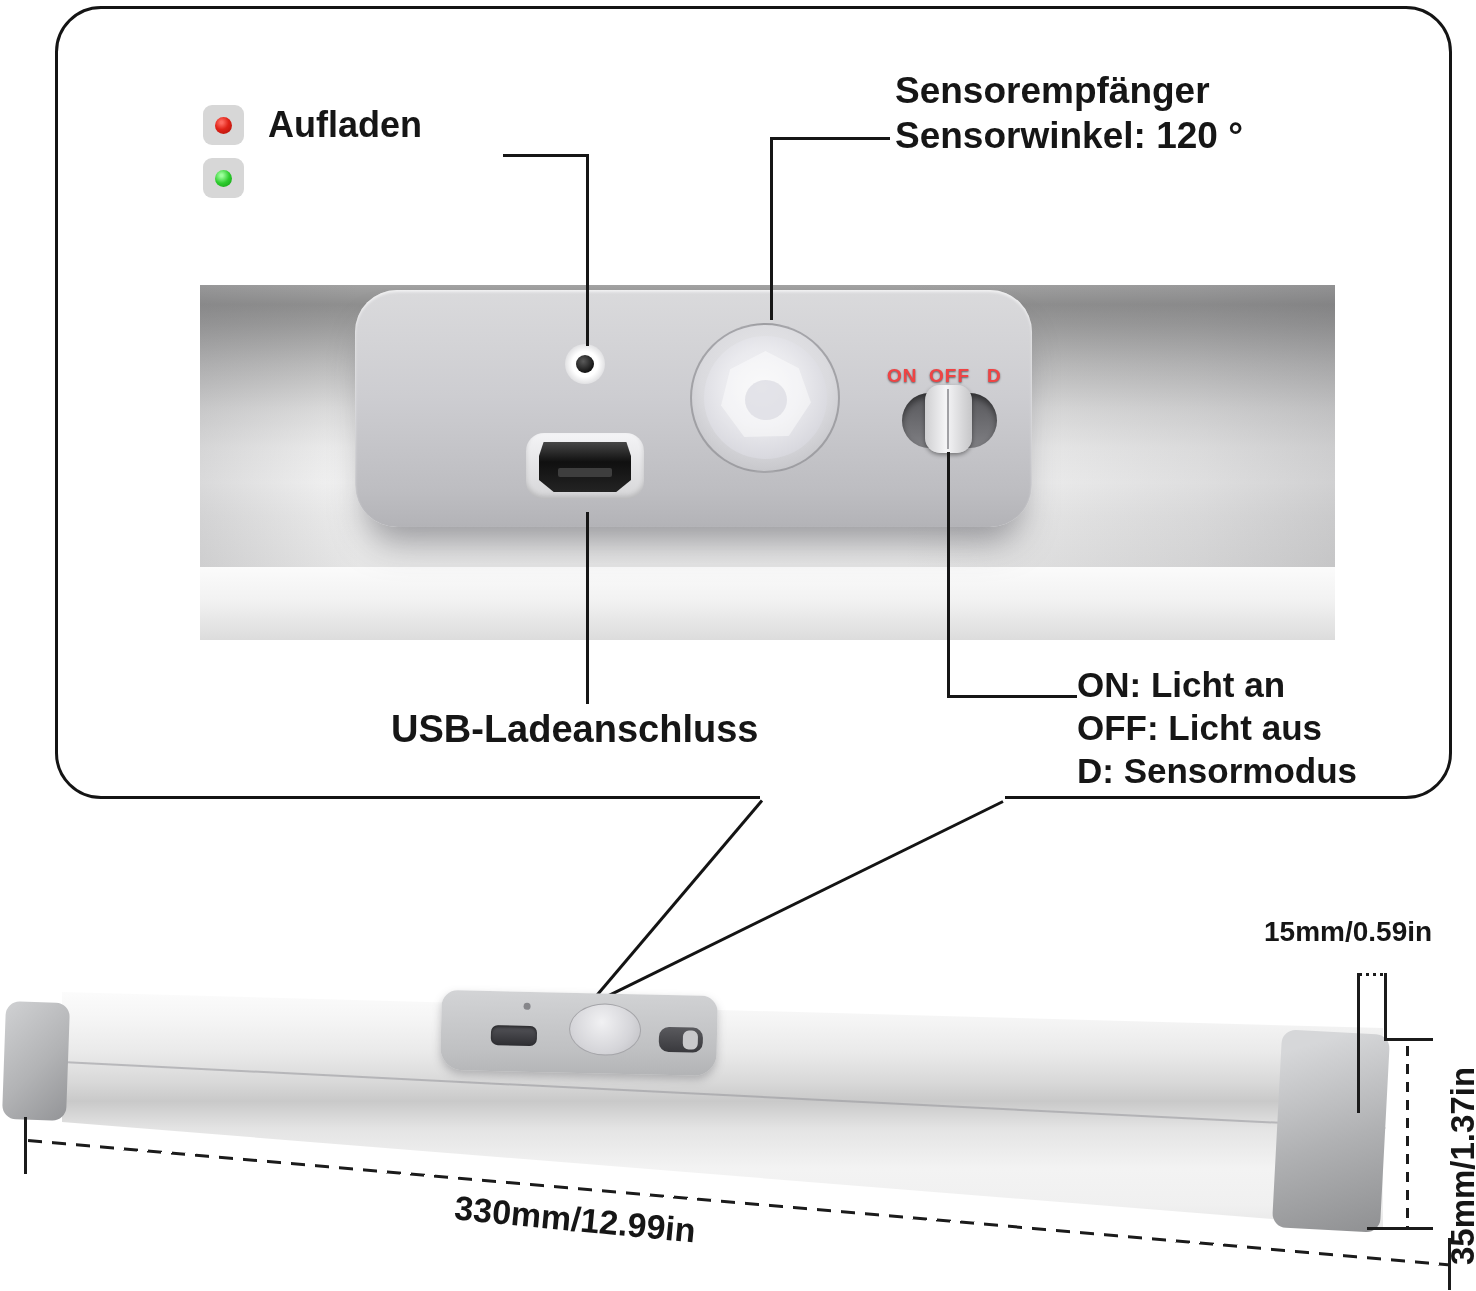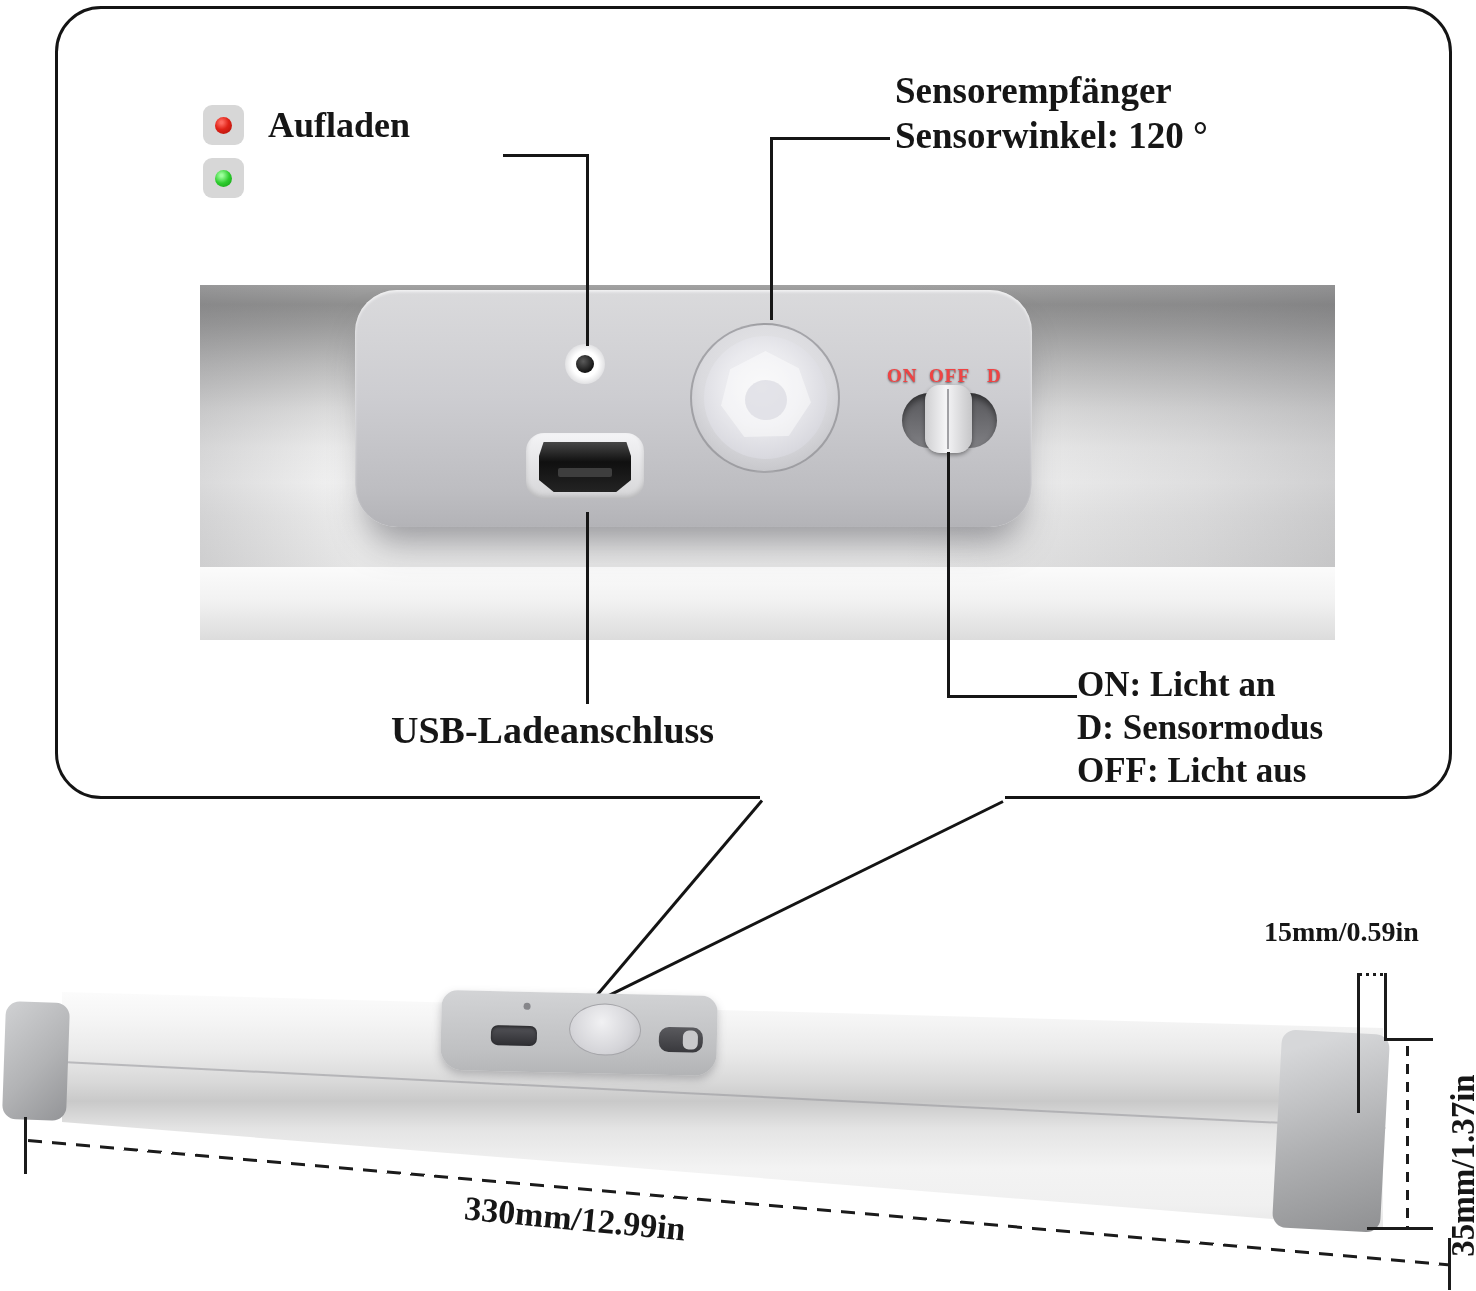--- a/index.html
+++ b/index.html
@@ -1,17 +1,17 @@
 <!DOCTYPE html>
 <html><head>
 <meta charset="utf-8">
 <style>
   html,body{margin:0;padding:0;background:#fff;}
   .canvas{position:relative;width:1476px;height:1291px;background:#fff;overflow:hidden;
-          font-family:Liberation Serif, serif;color:#161616;}
+          font-family:Liberation Sans, sans-serif;color:#161616;}
   .ln{position:absolute;background:#161616;}
   
   .frame{position:absolute;left:55px;top:6px;width:1397px;height:793px;border:3px solid #141414;
          border-radius:46px;box-sizing:border-box;}
   .frame-gap{position:absolute;left:760px;top:793px;width:245px;height:12px;background:#fff;}
   .diag{position:absolute;height:3px;background:#141414;transform-origin:0 50%;}
   
   .legend-row{position:absolute;display:flex;align-items:center;gap:24px;}
   .led-chip{width:41px;height:40px;border-radius:9px;background:#d7d7d7;display:flex;align-items:center;justify-content:center;}
   .led-dot{width:17px;height:17px;border-radius:50%;}
@@ -121,22 +121,22 @@
     </div>
   </div>
 
   <div class="tblock" style="left:895px;top:68px;">
     <div>Sensorempfänger</div>
     <div>Sensorwinkel: 120 °</div>
   </div>
 
   <div class="tblock modes" style="left:1077px;top:633px;">
     <div>ON: Licht an</div>
+    <div>OFF: Licht aus</div>
     <div>D: Sensormodus</div>
-    <div>OFF: Licht aus</div>
   </div>
 
   <div class="usb-label">USB-Ladeanschluss</div>
 
   <div class="photo">
     <div class="tube"></div>
     <div class="tube-vignette"></div>
     <div class="tube-reflection"></div>
     <div class="panel"></div>
     <div class="led-ring"></div>

